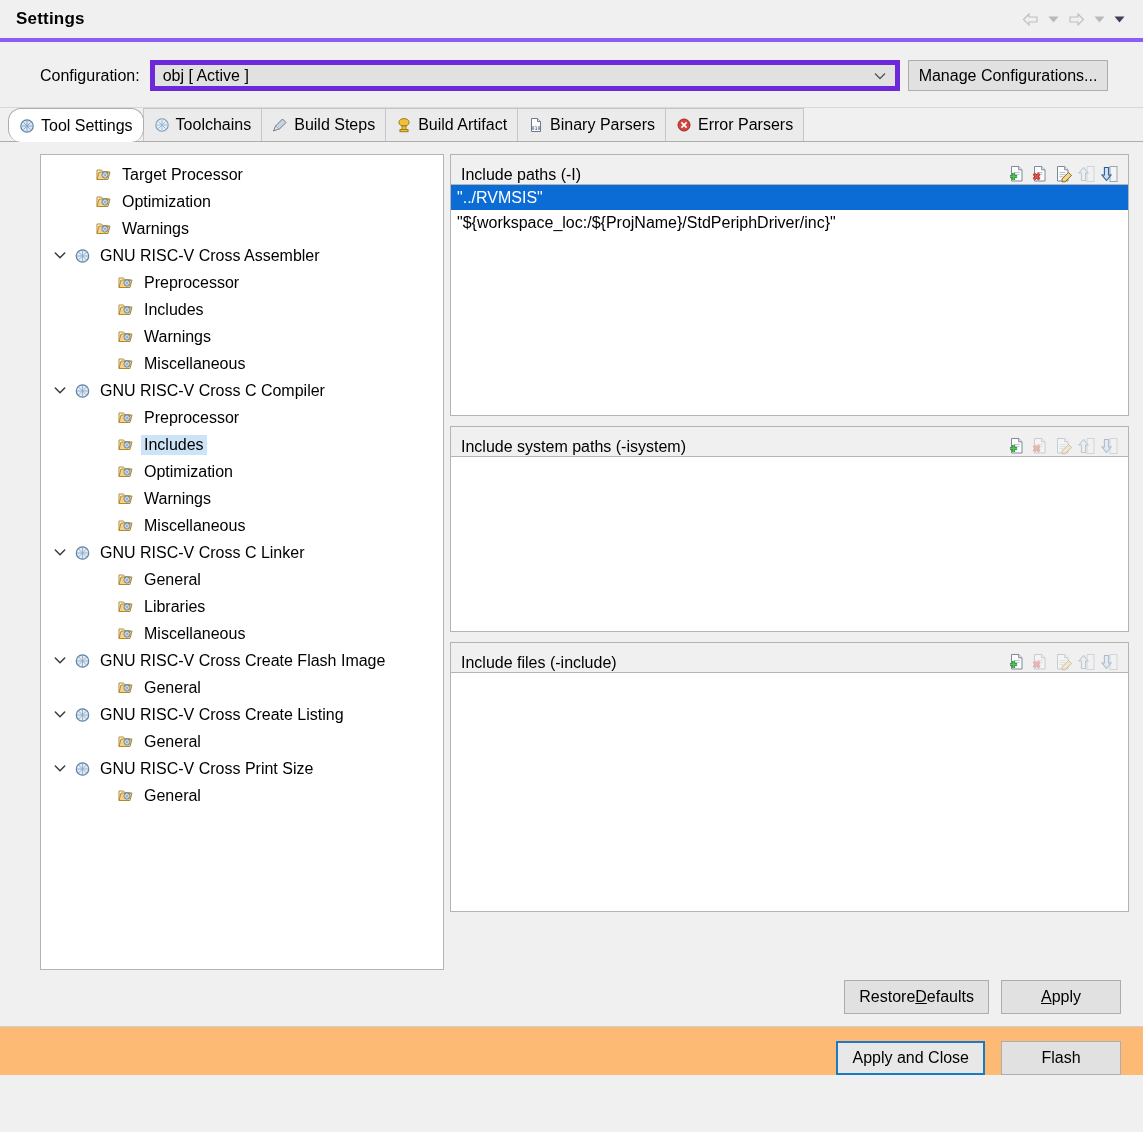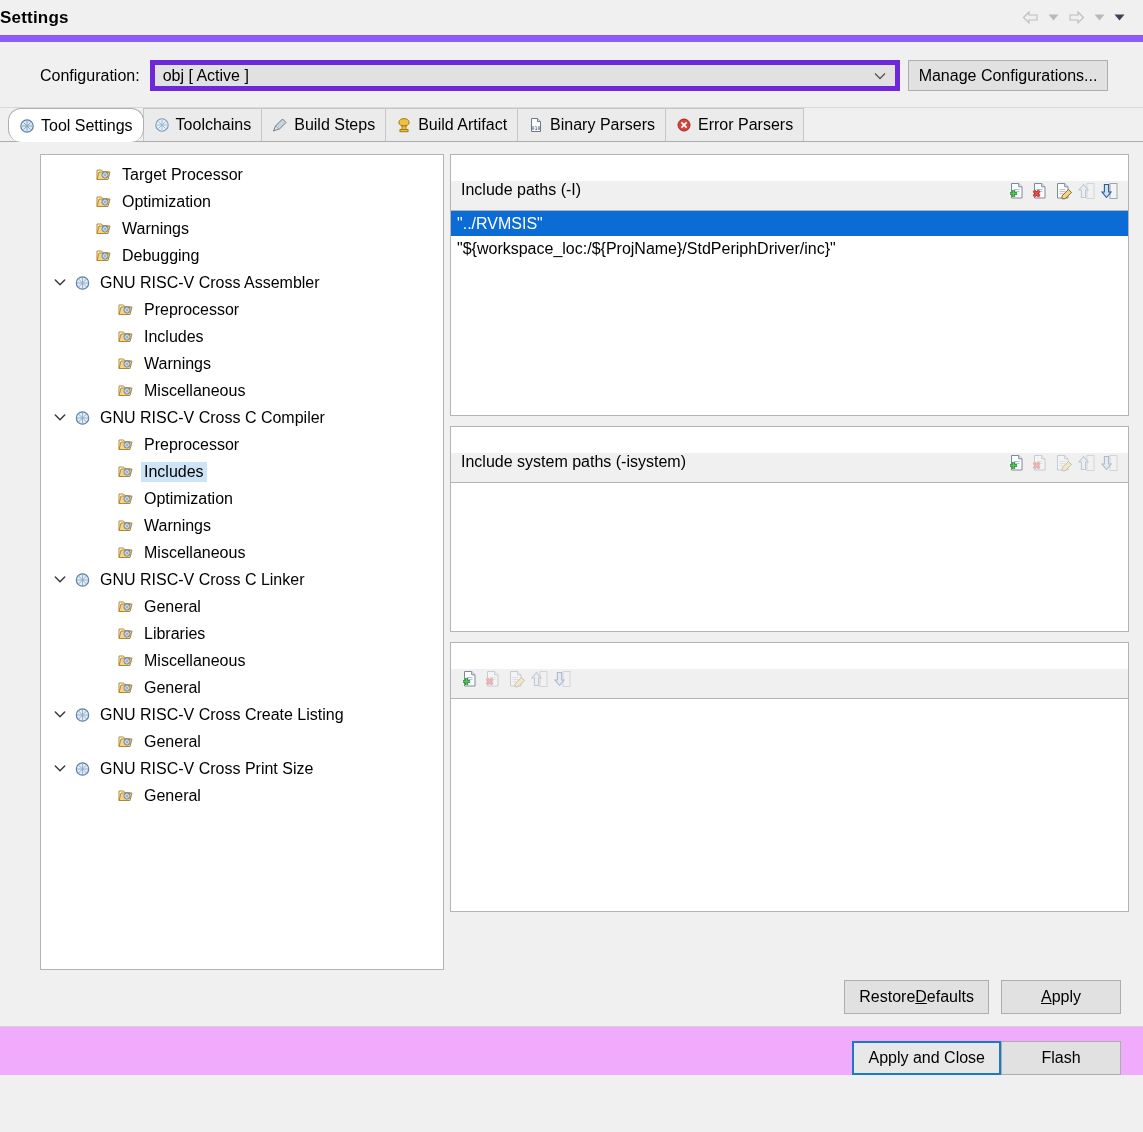--- a/index.html
+++ b/index.html
@@ -10,23 +10,23 @@
     font-family: "Liberation Sans", sans-serif;
     font-size: 15px;
     color: #000;
     overflow: hidden;
   }
 
   
   #titlebar {
     height: 42px;
     background: #f0f0f0;
-    border-bottom: 7px solid #8b5cf6;
+    border-bottom: 4px solid #8b5cf6;
     display: flex; align-items: center;
-    padding: 0 10px 0 0;
+    padding: 0 10px 0 16px;
   }
   #title-text { font-size: 17px; font-weight: bold; letter-spacing: .2px; }
   #nav-icons { margin-left: auto; display: flex; align-items: center; gap: 4px; padding-right: 6px; }
   .nav-btn { width: 22px; height: 22px; display: flex; align-items: center; justify-content: center; }
   .nav-caret { width: 16px; height: 22px; display: flex; align-items: center; justify-content: center; }
 
   
   #config-area {
     background: #f0f0f0;
     padding: 18px 14px 16px 40px;
@@ -121,24 +121,23 @@
     flex: 1;
     margin-left: 6px;
     display: flex; flex-direction: column;
     gap: 10px;
   }
   .list-group { display: flex; flex-direction: column; border: 1px solid #b4b4b4; background: #fff; }
   .group-header {
     height: 30px;
     background: #f0f0f0;
     border-bottom: 1px solid #b4b4b4;
-    display: flex; align-items: flex-start;
+    display: flex; align-items: flex-end;
     padding: 0 4px 0 10px;
     font-size: 16px;
-    margin-top: 26px;
   }
   .group-title { flex: 1; white-space: nowrap; }
   .group-tools { display: flex; align-items: center; gap: 3px; padding-right: 4px; }
   .tool-ico { width: 20px; height: 20px; display: flex; align-items: center; justify-content: center; }
   .tool-ico.disabled { opacity: .35; }
   .group-list { flex: 1; background: #fff; overflow: hidden; padding: 0; }
   .list-item {
     height: 25px;
     display: flex; align-items: center;
     padding: 0 6px;
@@ -152,23 +151,23 @@
   #grp-include-files { height: 270px; }
 
   
   #btnbar-1 {
     background: #f0f0f0;
     padding: 10px 22px 12px 0;
     display: flex; justify-content: flex-end; gap: 12px;
     border-bottom: 1px solid #d0d0d0;
   }
   #btnbar-2 {
-    background: #f0abfc;
+    background: #fdba74;
     padding: 14px 22px 0 0;
-    display: flex; justify-content: flex-end; 
+    display: flex; justify-content: flex-end; gap: 16px;
   }
   .dlg-btn {
     background: #e1e1e1;
     border: 1px solid #adadad;
     min-width: 120px;
     height: 34px;
     font-size: 16px;
     display: flex; align-items: center; justify-content: center;
     padding: 0 14px;
   }
@@ -325,32 +324,20 @@
           <span class="tree-icon">
             <svg width="17" height="15" viewBox="0 0 17 15">
     <path d="M1 12.5 L3 5 h11 l-2 7.5 z" fill="#f7d287" stroke="#b08a2e" stroke-width="1"></path>
     <path d="M1 12.5 V3 h4.5 l1.4 1.8 H12 V6" fill="none" stroke="#b08a2e" stroke-width="1"></path>
     <circle cx="9" cy="8" r="3.1" fill="#e8eef5" stroke="#5f7d9c" stroke-width="0.9"></circle>
     <path d="M6 8 h6 M9 5 v6 M7 6 L11 10 M11 6 L7 10" stroke="#8fa8c0" stroke-width="0.7"></path>
   </svg>
           </span>
           <span class="tree-label">Warnings</span>
         </div>
-        <div class="tree-row indent-1">
-          <span class="tree-twisty"></span>
-          <span class="tree-icon">
-            <svg width="17" height="15" viewBox="0 0 17 15">
-    <path d="M1 12.5 L3 5 h11 l-2 7.5 z" fill="#f7d287" stroke="#b08a2e" stroke-width="1"></path>
-    <path d="M1 12.5 V3 h4.5 l1.4 1.8 H12 V6" fill="none" stroke="#b08a2e" stroke-width="1"></path>
-    <circle cx="9" cy="8" r="3.1" fill="#e8eef5" stroke="#5f7d9c" stroke-width="0.9"></circle>
-    <path d="M6 8 h6 M9 5 v6 M7 6 L11 10 M11 6 L7 10" stroke="#8fa8c0" stroke-width="0.7"></path>
-  </svg>
-          </span>
-          <span class="tree-label">Debugging</span>
-        </div>
         <div class="tree-row indent-0">
           <span class="tree-twisty">
             <svg width="12" height="9" viewBox="0 0 12 9">
               <path d="M1.3 2 L6 6.8 L10.7 2" fill="none" stroke="#3b3b3b" stroke-width="1.5" stroke-linecap="round"></path>
             </svg>
           </span>
           <span class="tree-icon">
             <svg width="17" height="16" viewBox="0 0 17 16">
     <circle cx="8.5" cy="8" r="6.2" fill="#e2ecf6" stroke="#4f7characters" stroke-width="0"></circle>
     <circle cx="8.5" cy="8" r="6.2" fill="#e2ecf6" stroke="#5b7fa6" stroke-width="1.2"></circle>
@@ -526,46 +513,34 @@
           <span class="tree-icon">
             <svg width="17" height="15" viewBox="0 0 17 15">
     <path d="M1 12.5 L3 5 h11 l-2 7.5 z" fill="#f7d287" stroke="#b08a2e" stroke-width="1"></path>
     <path d="M1 12.5 V3 h4.5 l1.4 1.8 H12 V6" fill="none" stroke="#b08a2e" stroke-width="1"></path>
     <circle cx="9" cy="8" r="3.1" fill="#e8eef5" stroke="#5f7d9c" stroke-width="0.9"></circle>
     <path d="M6 8 h6 M9 5 v6 M7 6 L11 10 M11 6 L7 10" stroke="#8fa8c0" stroke-width="0.7"></path>
   </svg>
           </span>
           <span class="tree-label">Miscellaneous</span>
         </div>
-        <div class="tree-row indent-2">
-          <span class="tree-twisty"></span>
-          <span class="tree-icon">
-            <svg width="17" height="15" viewBox="0 0 17 15">
-    <path d="M1 12.5 L3 5 h11 l-2 7.5 z" fill="#f7d287" stroke="#b08a2e" stroke-width="1"></path>
-    <path d="M1 12.5 V3 h4.5 l1.4 1.8 H12 V6" fill="none" stroke="#b08a2e" stroke-width="1"></path>
-    <circle cx="9" cy="8" r="3.1" fill="#e8eef5" stroke="#5f7d9c" stroke-width="0.9"></circle>
-    <path d="M6 8 h6 M9 5 v6 M7 6 L11 10 M11 6 L7 10" stroke="#8fa8c0" stroke-width="0.7"></path>
-  </svg>
-          </span>
-          <span class="tree-label">General</span>
-        </div>
         <div class="tree-row indent-0">
           <span class="tree-twisty">
             <svg width="12" height="9" viewBox="0 0 12 9">
               <path d="M1.3 2 L6 6.8 L10.7 2" fill="none" stroke="#3b3b3b" stroke-width="1.5" stroke-linecap="round"></path>
             </svg>
           </span>
           <span class="tree-icon">
             <svg width="17" height="16" viewBox="0 0 17 16">
     <circle cx="8.5" cy="8" r="6.2" fill="#e2ecf6" stroke="#4f7characters" stroke-width="0"></circle>
     <circle cx="8.5" cy="8" r="6.2" fill="#e2ecf6" stroke="#5b7fa6" stroke-width="1.2"></circle>
     <path d="M2.5 8 h12 M8.5 2 v12 M4.3 3.8 L12.7 12.2 M12.7 3.8 L4.3 12.2" stroke="#89a6c4" stroke-width="0.85"></path>
   </svg>
           </span>
-          <span class="tree-label">GNU RISC-V Cross Create Listing</span>
+          <span class="tree-label">GNU RISC-V Cross Create Flash Image</span>
         </div>
         <div class="tree-row indent-2">
           <span class="tree-twisty"></span>
           <span class="tree-icon">
             <svg width="17" height="15" viewBox="0 0 17 15">
     <path d="M1 12.5 L3 5 h11 l-2 7.5 z" fill="#f7d287" stroke="#b08a2e" stroke-width="1"></path>
     <path d="M1 12.5 V3 h4.5 l1.4 1.8 H12 V6" fill="none" stroke="#b08a2e" stroke-width="1"></path>
     <circle cx="9" cy="8" r="3.1" fill="#e8eef5" stroke="#5f7d9c" stroke-width="0.9"></circle>
     <path d="M6 8 h6 M9 5 v6 M7 6 L11 10 M11 6 L7 10" stroke="#8fa8c0" stroke-width="0.7"></path>
   </svg>
@@ -578,20 +553,47 @@
               <path d="M1.3 2 L6 6.8 L10.7 2" fill="none" stroke="#3b3b3b" stroke-width="1.5" stroke-linecap="round"></path>
             </svg>
           </span>
           <span class="tree-icon">
             <svg width="17" height="16" viewBox="0 0 17 16">
     <circle cx="8.5" cy="8" r="6.2" fill="#e2ecf6" stroke="#4f7characters" stroke-width="0"></circle>
     <circle cx="8.5" cy="8" r="6.2" fill="#e2ecf6" stroke="#5b7fa6" stroke-width="1.2"></circle>
     <path d="M2.5 8 h12 M8.5 2 v12 M4.3 3.8 L12.7 12.2 M12.7 3.8 L4.3 12.2" stroke="#89a6c4" stroke-width="0.85"></path>
   </svg>
           </span>
+          <span class="tree-label">GNU RISC-V Cross Create Listing</span>
+        </div>
+        <div class="tree-row indent-2">
+          <span class="tree-twisty"></span>
+          <span class="tree-icon">
+            <svg width="17" height="15" viewBox="0 0 17 15">
+    <path d="M1 12.5 L3 5 h11 l-2 7.5 z" fill="#f7d287" stroke="#b08a2e" stroke-width="1"></path>
+    <path d="M1 12.5 V3 h4.5 l1.4 1.8 H12 V6" fill="none" stroke="#b08a2e" stroke-width="1"></path>
+    <circle cx="9" cy="8" r="3.1" fill="#e8eef5" stroke="#5f7d9c" stroke-width="0.9"></circle>
+    <path d="M6 8 h6 M9 5 v6 M7 6 L11 10 M11 6 L7 10" stroke="#8fa8c0" stroke-width="0.7"></path>
+  </svg>
+          </span>
+          <span class="tree-label">General</span>
+        </div>
+        <div class="tree-row indent-0">
+          <span class="tree-twisty">
+            <svg width="12" height="9" viewBox="0 0 12 9">
+              <path d="M1.3 2 L6 6.8 L10.7 2" fill="none" stroke="#3b3b3b" stroke-width="1.5" stroke-linecap="round"></path>
+            </svg>
+          </span>
+          <span class="tree-icon">
+            <svg width="17" height="16" viewBox="0 0 17 16">
+    <circle cx="8.5" cy="8" r="6.2" fill="#e2ecf6" stroke="#4f7characters" stroke-width="0"></circle>
+    <circle cx="8.5" cy="8" r="6.2" fill="#e2ecf6" stroke="#5b7fa6" stroke-width="1.2"></circle>
+    <path d="M2.5 8 h12 M8.5 2 v12 M4.3 3.8 L12.7 12.2 M12.7 3.8 L4.3 12.2" stroke="#89a6c4" stroke-width="0.85"></path>
+  </svg>
+          </span>
           <span class="tree-label">GNU RISC-V Cross Print Size</span>
         </div>
         <div class="tree-row indent-2">
           <span class="tree-twisty"></span>
           <span class="tree-icon">
             <svg width="17" height="15" viewBox="0 0 17 15">
     <path d="M1 12.5 L3 5 h11 l-2 7.5 z" fill="#f7d287" stroke="#b08a2e" stroke-width="1"></path>
     <path d="M1 12.5 V3 h4.5 l1.4 1.8 H12 V6" fill="none" stroke="#b08a2e" stroke-width="1"></path>
     <circle cx="9" cy="8" r="3.1" fill="#e8eef5" stroke="#5f7d9c" stroke-width="0.9"></circle>
     <path d="M6 8 h6 M9 5 v6 M7 6 L11 10 M11 6 L7 10" stroke="#8fa8c0" stroke-width="0.7"></path>
@@ -698,20 +700,21 @@
        <path d="M5.5 15.5 L1 10 L3.4 10 L3.4 2.5 L7.6 2.5 L7.6 10 L10 10 Z" fill="#cfe0f2" stroke="#2a5c94" stroke-width="1.1"></path>
               </svg>
             </span>
           </div>
       </div>
       <div class="group-list"></div>
     </div>
 
     <div class="list-group" id="grp-include-files">
       <div class="group-header">
+        <div class="group-title">Include files (-include)</div>
         <div class="group-tools">
             <span class="tool-ico">
               <svg width="18" height="18" viewBox="0 0 18 18">
                 <path d="M2.5 1.5 h7.2 l3.3 3.3 v11.2 h-10.5 z" fill="#fdfdfd" stroke="#7c8a99" stroke-width="1"></path>
           <path d="M9.7 1.5 v3.3 h3.3" fill="#e4ebf2" stroke="#7c8a99" stroke-width="1"></path>
           <path d="M4.5 7.5 h6 M4.5 9.6 h6 M4.5 11.7 h4" stroke="#9fb0c0" stroke-width="0.8"></path>
                 <path d="M1 11.5 h7 M4.5 8 v7" stroke="#2f8b33" stroke-width="3.2" stroke-linecap="butt"></path>
        <path d="M1 11.5 h7 M4.5 8 v7" stroke="#58c45c" stroke-width="1.6"></path>
               </svg>
             </span>

